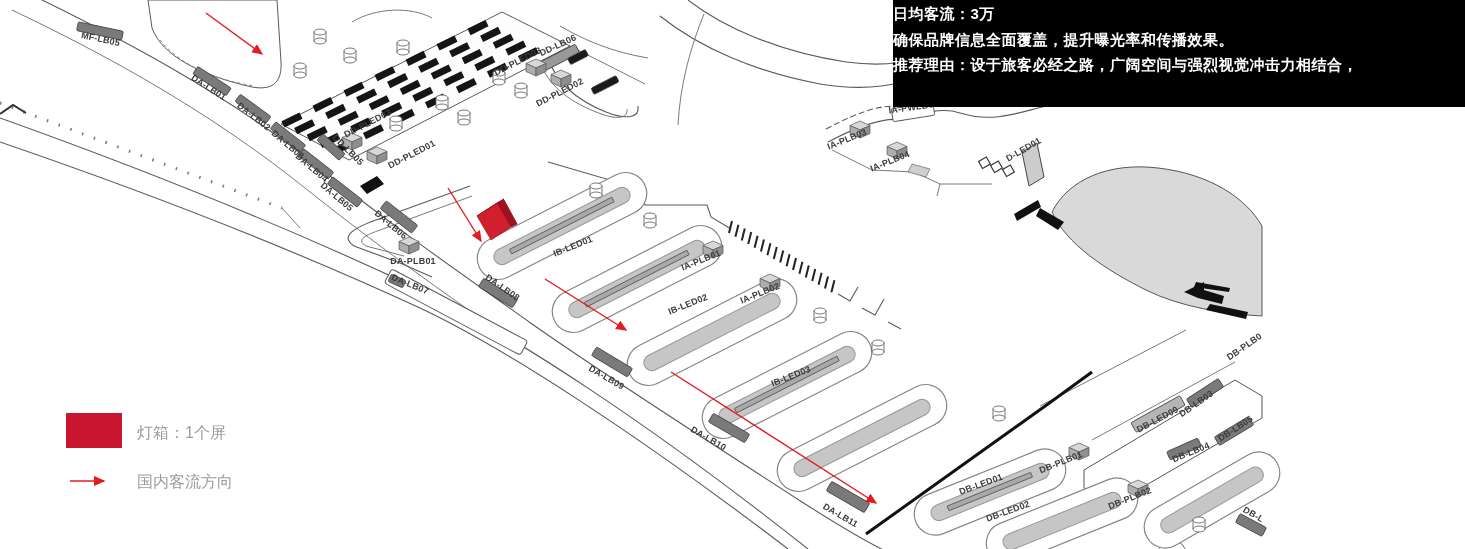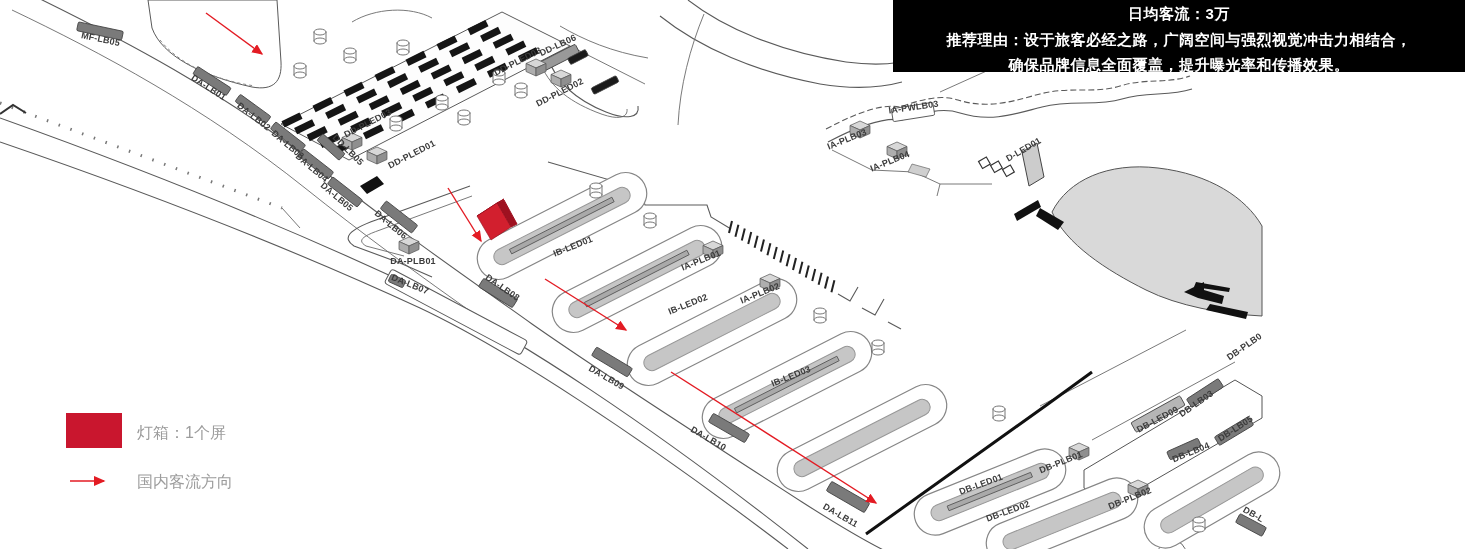--- a/index.html
+++ b/index.html
@@ -1,20 +1,20 @@
 <!DOCTYPE html>
 <html><head>
 <meta charset="utf-8">
 <style>
   html,body{margin:0;padding:0;background:#fff;}
   body{font-family:"Liberation Sans","DejaVu Sans",sans-serif;}
   #stage-wrap{position:relative;width:1465px;height:549px;overflow:hidden;background:#fff;}
   #stage{position:absolute;left:0;top:0;}
-  .infobox{position:absolute;left:893px;top:0;width:572px;height:72px;
-    text-align:center;font-weight:bold;font-size:15px;line-height:1.7;
+  .infobox{position:absolute;left:893px;top:0;width:572px;height:107px;
+    font-weight:bold;font-size:15px;line-height:1.7;
     padding-top:1px;box-sizing:border-box;letter-spacing:.5px;}
   .maplbl{font-size:9px;font-weight:bold;fill:#3c3c3c;letter-spacing:.2px;}
   .lgdtxt{font-size:16px;}
   .thin{fill:none;stroke:#5a5a5a;stroke-width:1.1;}
   .thinner{fill:none;stroke:#6a6a6a;stroke-width:0.9;}
 </style>
 </head>
 <body>
 
 <div id="stage-wrap">
@@ -405,16 +405,16 @@
     <g>
       <rect id="legend-swatch" x="66" y="413" width="56" height="35" fill="#c9162e"></rect>
       <text class="lgdtxt" x="137" y="438" fill="#9c9c9c">灯箱：1个屏</text>
       <line id="legend-arrow" x1="70" y1="481" x2="104" y2="481" stroke-width="1.5" marker-end="url(#arrh)" stroke="#e31b23"></line>
       <text class="lgdtxt" x="137" y="487" fill="#9c9c9c">国内客流方向</text>
     </g>
   </svg>
 
   <div class="infobox" id="infobox" style="background: rgb(0, 0, 0); color: rgb(255, 255, 255);">
     <div>日均客流：3万</div>
+    <div>确保品牌信息全面覆盖，提升曝光率和传播效果。</div>
     <div>推荐理由：设于旅客必经之路，广阔空间与强烈视觉冲击力相结合，</div>
-    <div>确保品牌信息全面覆盖，提升曝光率和传播效果。</div>
   </div>
 </div>
 
 </body></html>

